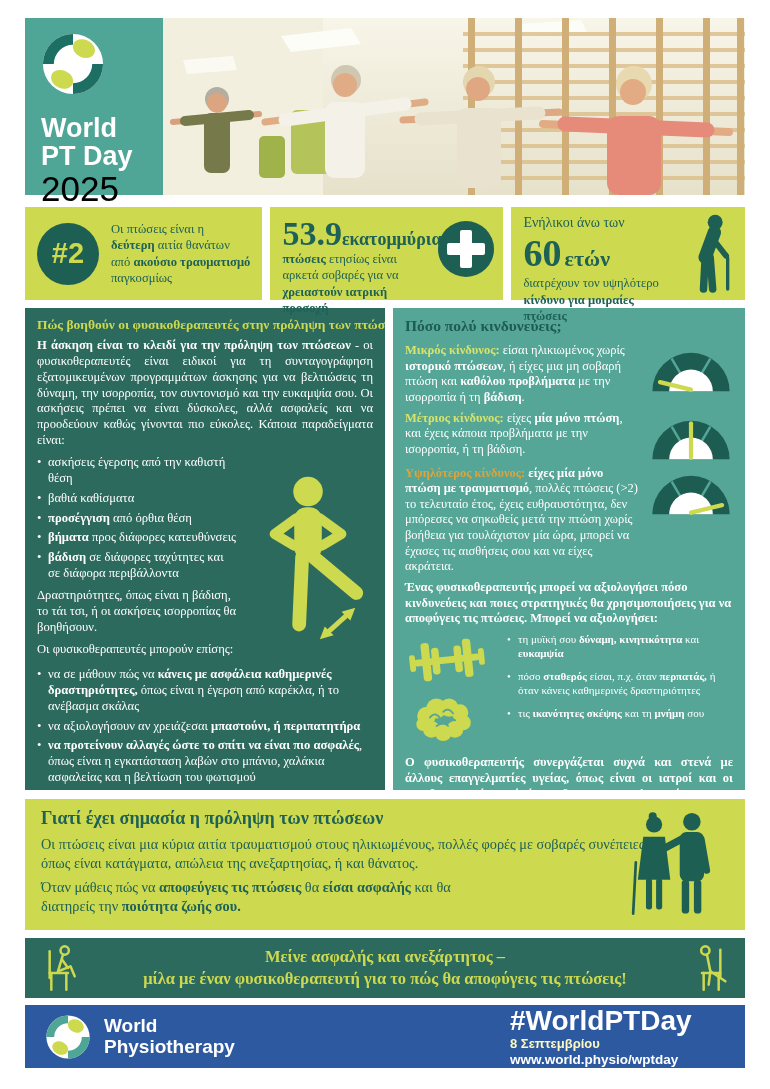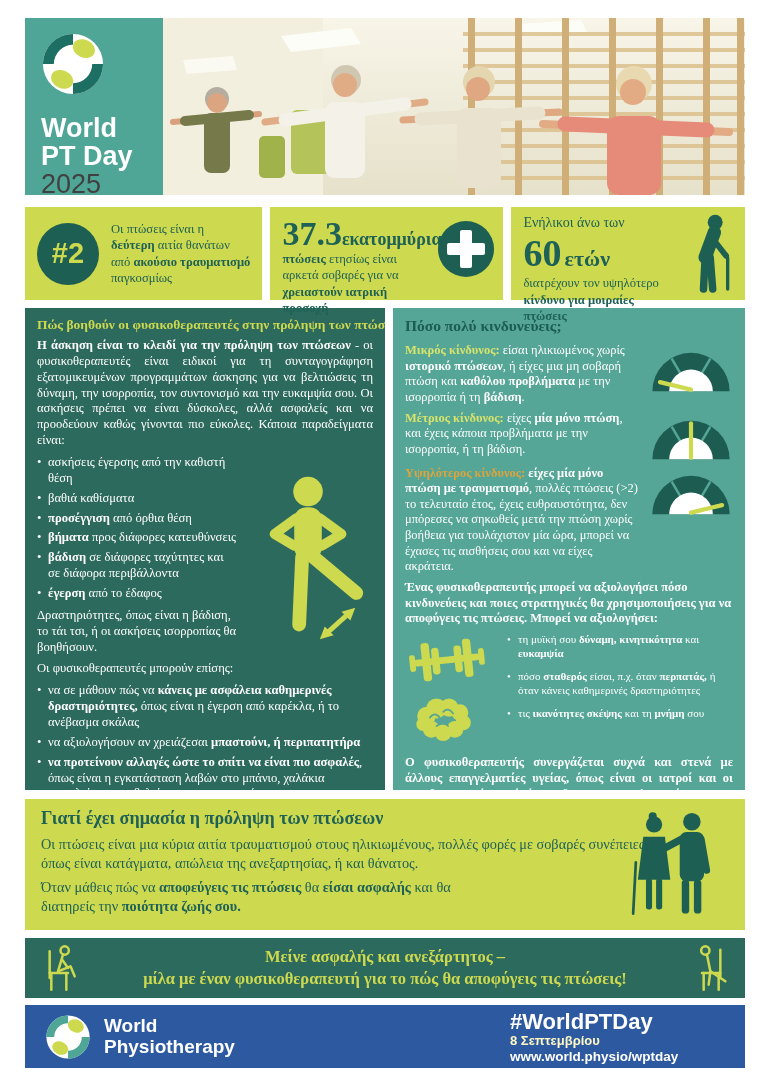--- a/index.html
+++ b/index.html
@@ -8,22 +8,22 @@
         font-family:"Liberation Serif","DejaVu Serif",serif;color:#1e6156;
         padding:18px 25px 0;overflow:hidden;}
   b{font-weight:bold;}
 
   
   .header{height:177px;display:flex;margin-bottom:12px;}
   .logo-box{width:138px;background:#4fa596;padding:14px 0 0 16px;flex:0 0 138px;}
   .logo-mark{width:64px;height:64px;margin-bottom:14px;}
   .logo-word{font-family:"Liberation Sans","DejaVu Sans",sans-serif;font-weight:bold;
              color:#ffffff;font-size:27px;line-height:1.04;}
-  .logo-year{font-family:"Liberation Sans","DejaVu Sans",sans-serif;color:#404040;
-             font-size:27px;line-height:1.1;}
+  .logo-year{font-family:"Liberation Sans","DejaVu Sans",sans-serif;color:#000000;
+             font-size:35px;line-height:1.1;}
   .photo-wrap{flex:1;position:relative;overflow:hidden;}
   .photo-wrap svg.scene{display:block;width:100%;height:100%;}
   .title-band{position:absolute;left:0;right:0;bottom:0;height:41px;background:#2d6a5e;
               display:flex;align-items:center;padding-left:26px;}
   .title-band .ttl{color:#c9d64f;font-weight:bold;font-size:33px;letter-spacing:1px;
                    word-spacing:16px;line-height:1;}
 
   
   .stats{display:flex;gap:8px;height:93px;margin-bottom:8px;}
   .stat{background:#cdd94e;color:#1e6156;padding:10px 12px;font-size:12.6px;line-height:1.3;}
@@ -88,21 +88,21 @@
   .cta-text{flex:1;text-align:center;color:#cdd94e;font-weight:bold;font-size:16.5px;line-height:1.35;}
 
   
   .footer{background:#2d59a0;height:63px;display:flex;align-items:center;
           justify-content:space-between;padding:0 20px;color:#ffffff;
           font-family:"Liberation Sans","DejaVu Sans",sans-serif;}
   .f-left{display:flex;align-items:center;gap:13px;}
   .f-logo{width:46px;height:46px;}
   .f-name{font-size:19px;font-weight:bold;line-height:1.1;}
   .f-right{width:215px;line-height:1.15;}
-  .f-hash{font-size:22px;font-weight:bold;}
+  .f-hash{font-size:28px;font-weight:bold;}
   .f-date{font-size:13px;font-weight:bold;color:#fef9c3;}
   .f-url{font-size:13.5px;font-weight:bold;}
 </style>
 </head>
 <body>
 
 <div class="page">
 
   <div class="header">
     <div class="logo-box">
@@ -191,21 +191,21 @@
   </div>
 
   <div class="stats">
     <div class="stat stat1">
       <div class="badge-circle">#2</div>
       <div><span>Οι πτώσεις είναι η </span><b>δεύτερη</b><span> αιτία θανάτων από </span><b>ακούσιο τραυματισμό</b><span> παγκοσμίως</span></div>
     </div>
 
     <div class="stat stat2">
       <div class="numrow">
-        <span class="bignum">37.3</span><span class="unit">εκατομμύρια</span>
+        <span class="bignum">53.9</span><span class="unit">εκατομμύρια</span>
       </div>
       <div><b>πτώσεις</b><span> ετησίως είναι αρκετά σοβαρές για να </span><b>χρειαστούν ιατρική προσοχή</b></div>
       <svg class="cross" viewBox="0 0 58 58">
         <circle cx="29" cy="29" r="28" fill="#1d6053"></circle>
         <rect x="23" y="10" width="12" height="38" rx="2" fill="#ffffff"></rect>
         <rect x="10" y="23" width="38" height="12" rx="2" fill="#ffffff"></rect>
       </svg>
     </div>
 
     <div class="stat stat3">
@@ -252,21 +252,20 @@
           </g>
         </svg>
       </div>
 
       <ul class="blist">
         <li><span>ασκήσεις έγερσης από την καθιστή θέση</span></li>
         <li><span>βαθιά καθίσματα</span></li>
         <li><b>προσέγγιση</b><span> από όρθια θέση</span></li>
         <li><b>βήματα</b><span> προς διάφορες κατευθύνσεις</span></li>
         <li><b>βάδιση</b><span> σε διάφορες ταχύτητες και σε διάφορα περιβάλλοντα</span></li>
-        <li><b>έγερση</b><span> από το έδαφος</span></li>
       </ul>
       <p>Δραστηριότητες, όπως είναι η βάδιση, το τάι τσι, ή οι ασκήσεις ισορροπίας θα βοηθήσουν.</p>
       <p>Οι φυσικοθεραπευτές μπορούν επίσης:</p>
 
       <ul class="blist clear">
         <li><span>να σε μάθουν πώς να </span><b>κάνεις με ασφάλεια καθημερινές δραστηριότητες,</b><span> όπως είναι η έγερση από καρέκλα, ή το ανέβασμα σκάλας</span></li>
         <li><span>να αξιολογήσουν αν χρειάζεσαι </span><b>μπαστούνι, ή περιπατητήρα</b></li>
         <li><b>να προτείνουν αλλαγές ώστε το σπίτι να είναι πιο ασφαλές</b><span>, όπως είναι η εγκατάσταση λαβών στο μπάνιο, χαλάκια ασφαλείας και η βελτίωση του φωτισμού</span></li>
 
       </ul>

